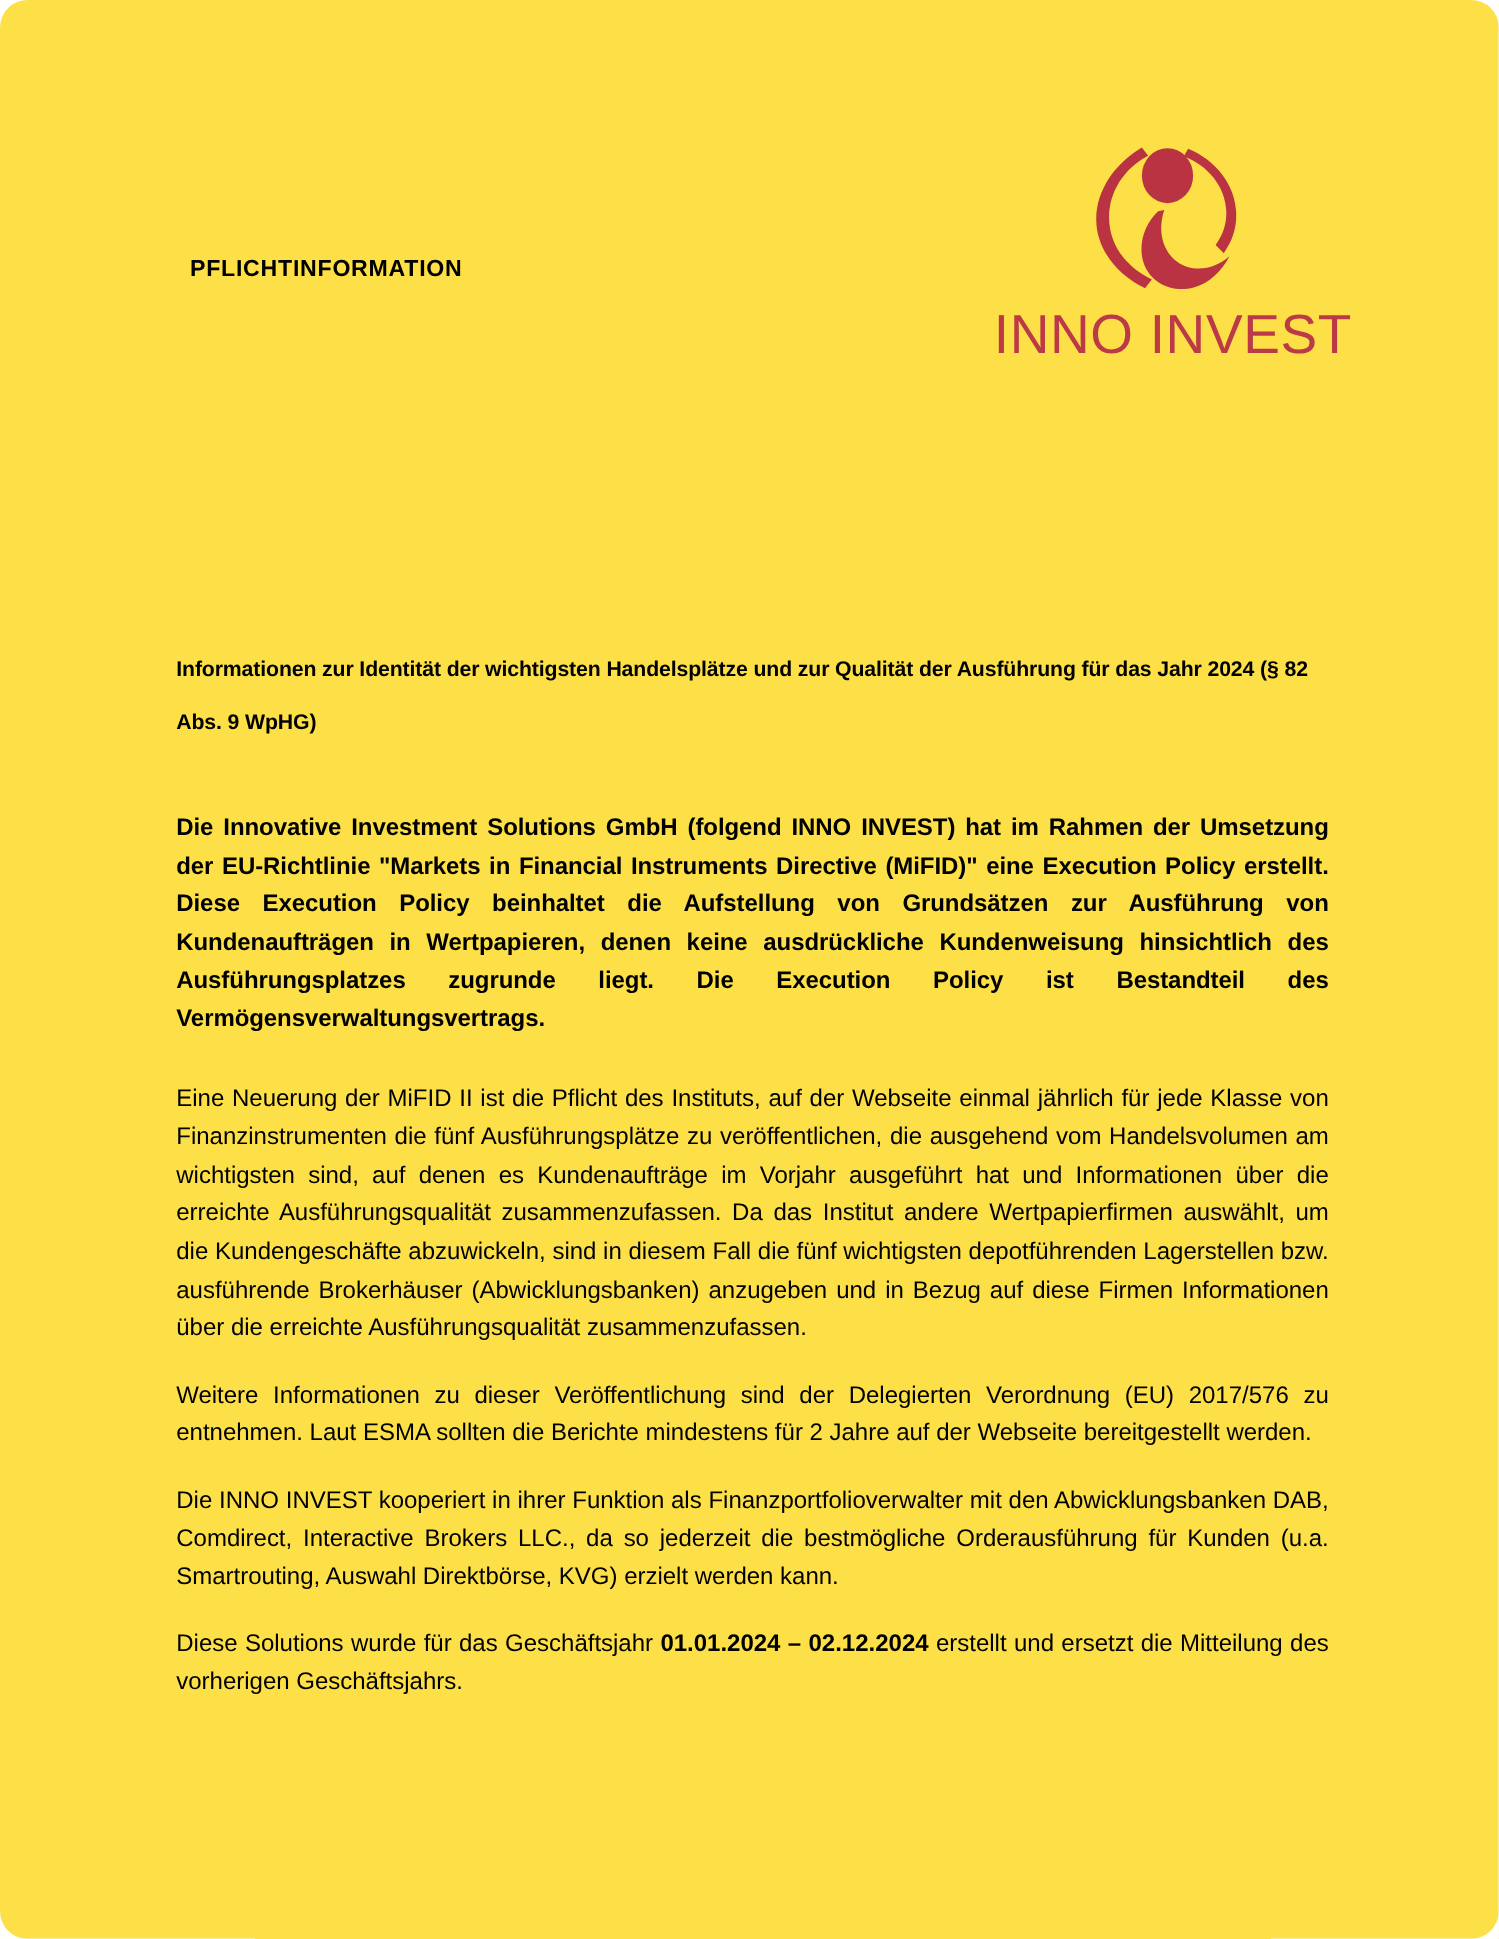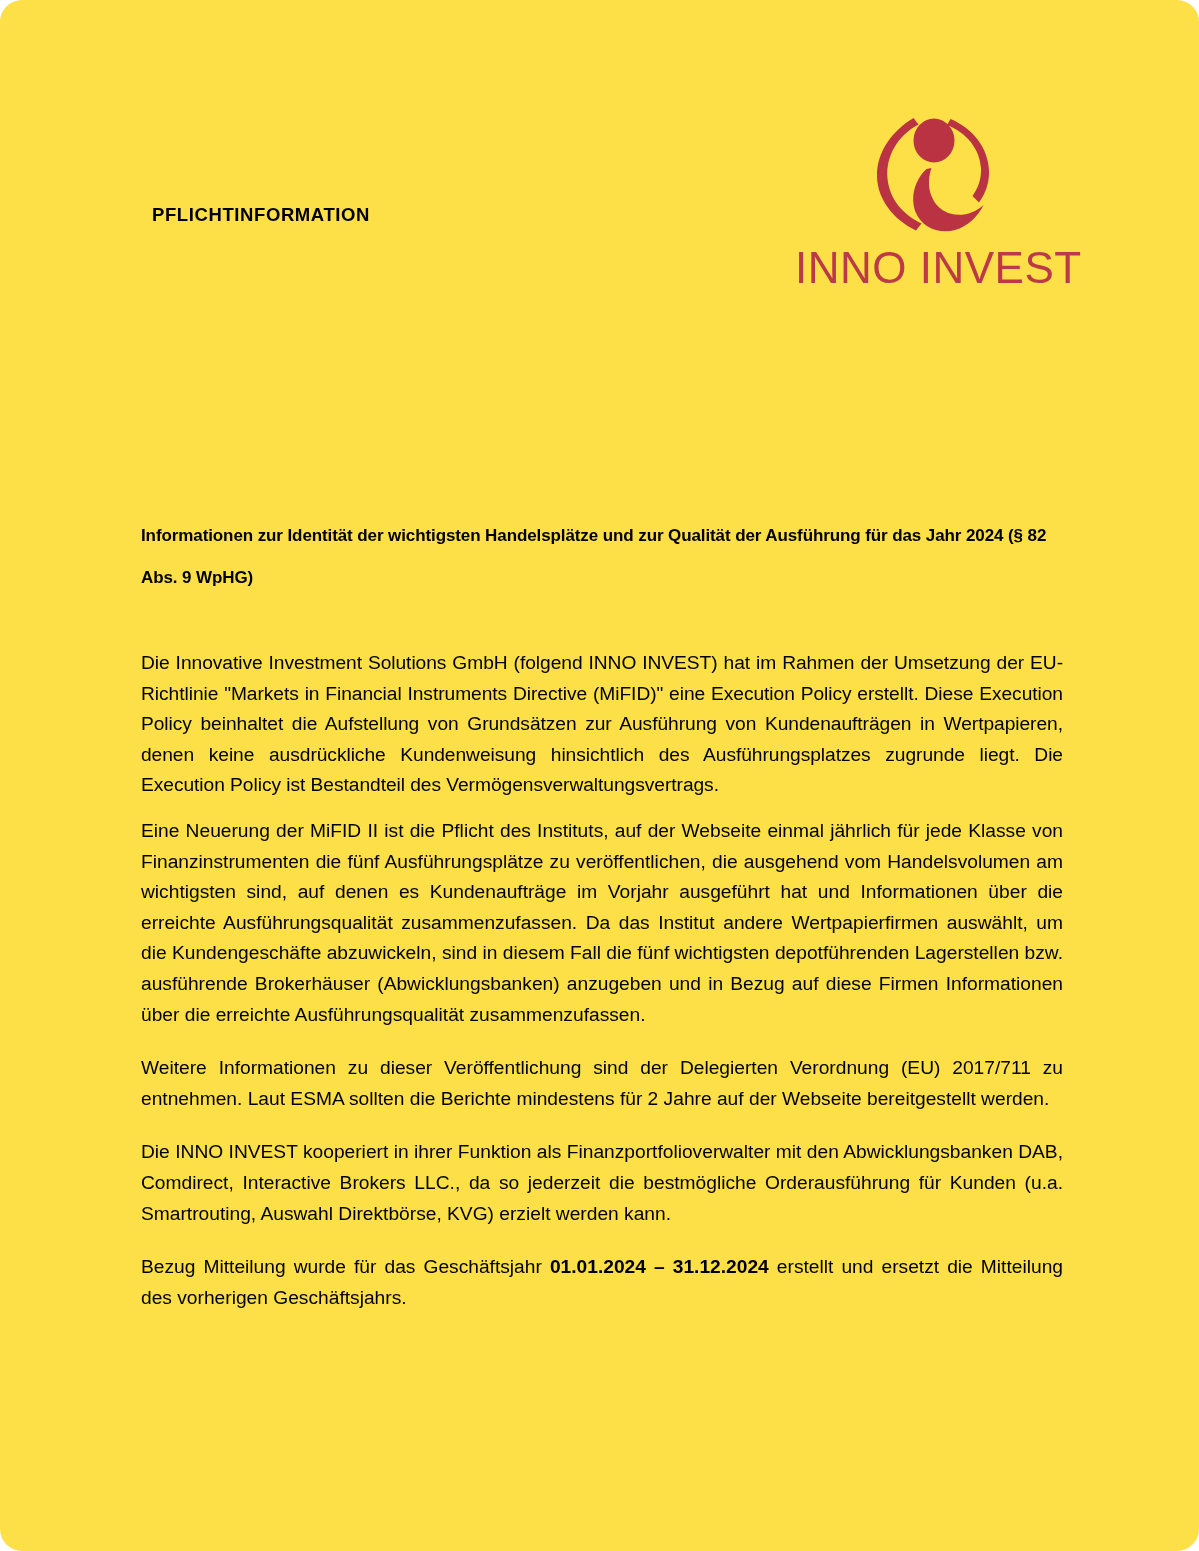--- a/index.html
+++ b/index.html
@@ -95,23 +95,23 @@
   p.para {
     margin: 0 0 23px 0;
     font-size: 19.2px;
     line-height: 30.6px;
     text-align: justify;
     color: #000000;
     font-stretch: condensed;
     hyphens: none;
   }
   p.para.lead {
-    font-weight: normal;
+    font-weight: bold;
     letter-spacing: -0.05px;
-    margin-bottom: 15px;
+    margin-bottom: 33px;
   }
   p.para.last {
     margin-bottom: 0;
   }
   .bold-inline {
     font-weight: bold;
   }
 </style>
 </head>
 <body>
@@ -153,23 +153,23 @@
   <div class="content">
 
     <h1 class="doc-title">Informationen zur Identität der wichtigsten Handelsplätze und zur Qualität der Ausführung für das Jahr 2024 (§ 82 Abs. 9 WpHG)</h1>
 
     <div class="para-stack">
 
       <p class="para lead">Die Innovative Investment Solutions GmbH (folgend INNO INVEST) hat im Rahmen der Umsetzung der EU-Richtlinie "Markets in Financial Instruments Directive (MiFID)" eine Execution Policy erstellt. Diese Execution Policy beinhaltet die Aufstellung von Grundsätzen zur Ausführung von Kundenaufträgen in Wertpapieren, denen keine ausdrückliche Kundenweisung hinsichtlich des Ausführungsplatzes zugrunde liegt. Die Execution Policy ist Bestandteil des Vermögensverwaltungsvertrags.</p>
 
       <p class="para">Eine Neuerung der MiFID II ist die Pflicht des Instituts, auf der Webseite einmal jährlich für jede Klasse von Finanzinstrumenten die fünf Ausführungsplätze zu veröffentlichen, die ausgehend vom Handelsvolumen am wichtigsten sind, auf denen es Kundenaufträge im Vorjahr ausgeführt hat und Informationen über die erreichte Ausführungsqualität zusammenzufassen. Da das Institut andere Wertpapierfirmen auswählt, um die Kundengeschäfte abzuwickeln, sind in diesem Fall die fünf wichtigsten depotführenden Lagerstellen bzw. ausführende Brokerhäuser (Abwicklungsbanken) anzugeben und in Bezug auf diese Firmen Informationen über die erreichte Ausführungsqualität zusammenzufassen.</p>
 
-      <p class="para">Weitere Informationen zu dieser Veröffentlichung sind der Delegierten Verordnung (EU) 2017/711 zu entnehmen. Laut ESMA sollten die Berichte mindestens für 2 Jahre auf der Webseite bereitgestellt werden.</p>
+      <p class="para">Weitere Informationen zu dieser Veröffentlichung sind der Delegierten Verordnung (EU) 2017/576 zu entnehmen. Laut ESMA sollten die Berichte mindestens für 2 Jahre auf der Webseite bereitgestellt werden.</p>
 
       <p class="para">Die INNO INVEST kooperiert in ihrer Funktion als Finanzportfolioverwalter mit den Abwicklungsbanken DAB, Comdirect, Interactive Brokers LLC., da so jederzeit die bestmögliche Orderausführung für Kunden (u.a. Smartrouting, Auswahl Direktbörse, KVG) erzielt werden kann.</p>
 
 
-      <p class="para last"><span>Bezug Mitteilung wurde für das Geschäftsjahr </span><span class="bold-inline">01.01.2024 – 31.12.2024</span><span> erstellt und ersetzt die Mitteilung des vorherigen Geschäftsjahrs.</span></p>
+      <p class="para last"><span>Diese Solutions wurde für das Geschäftsjahr </span><span class="bold-inline">01.01.2024 – 02.12.2024</span><span> erstellt und ersetzt die Mitteilung des vorherigen Geschäftsjahrs.</span></p>
 
     </div>
   </div>
 
 </div>
 
 </body></html>

